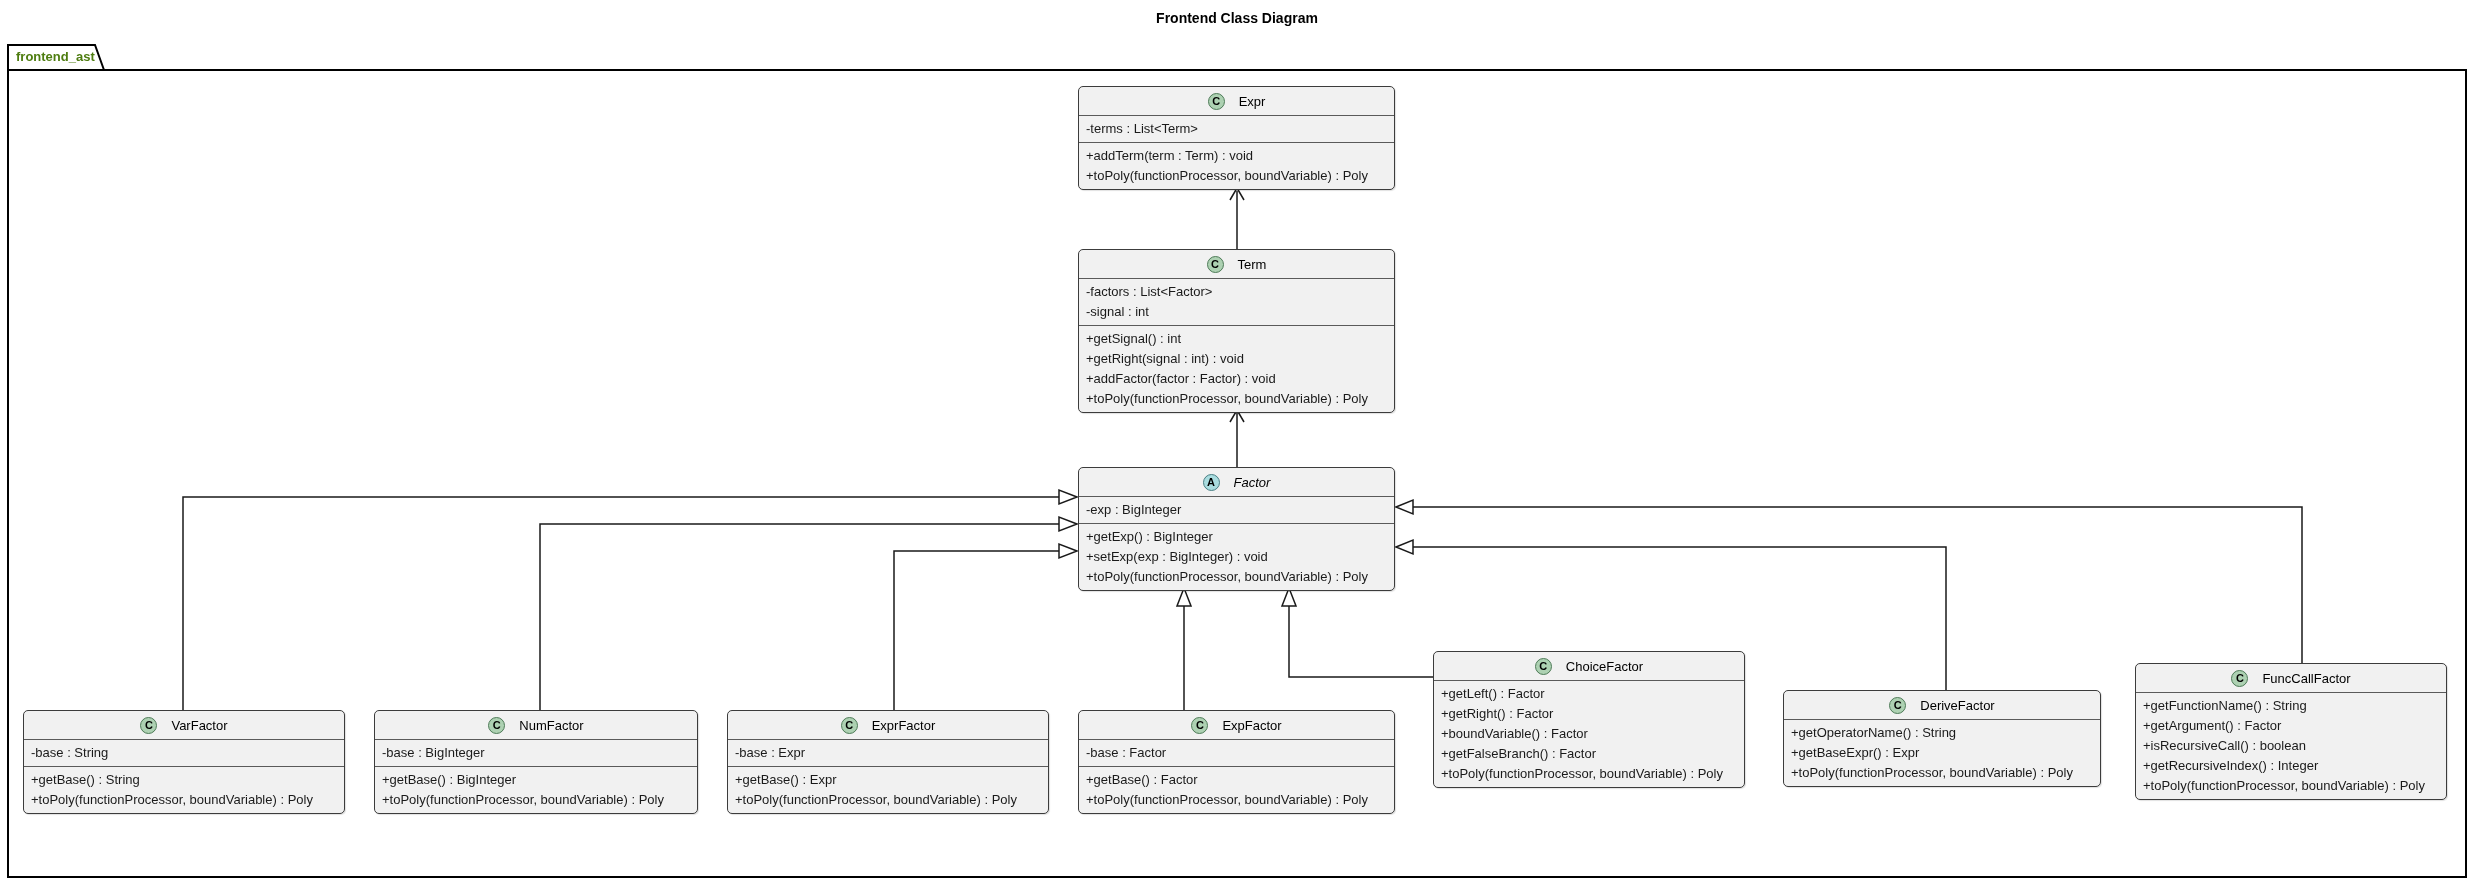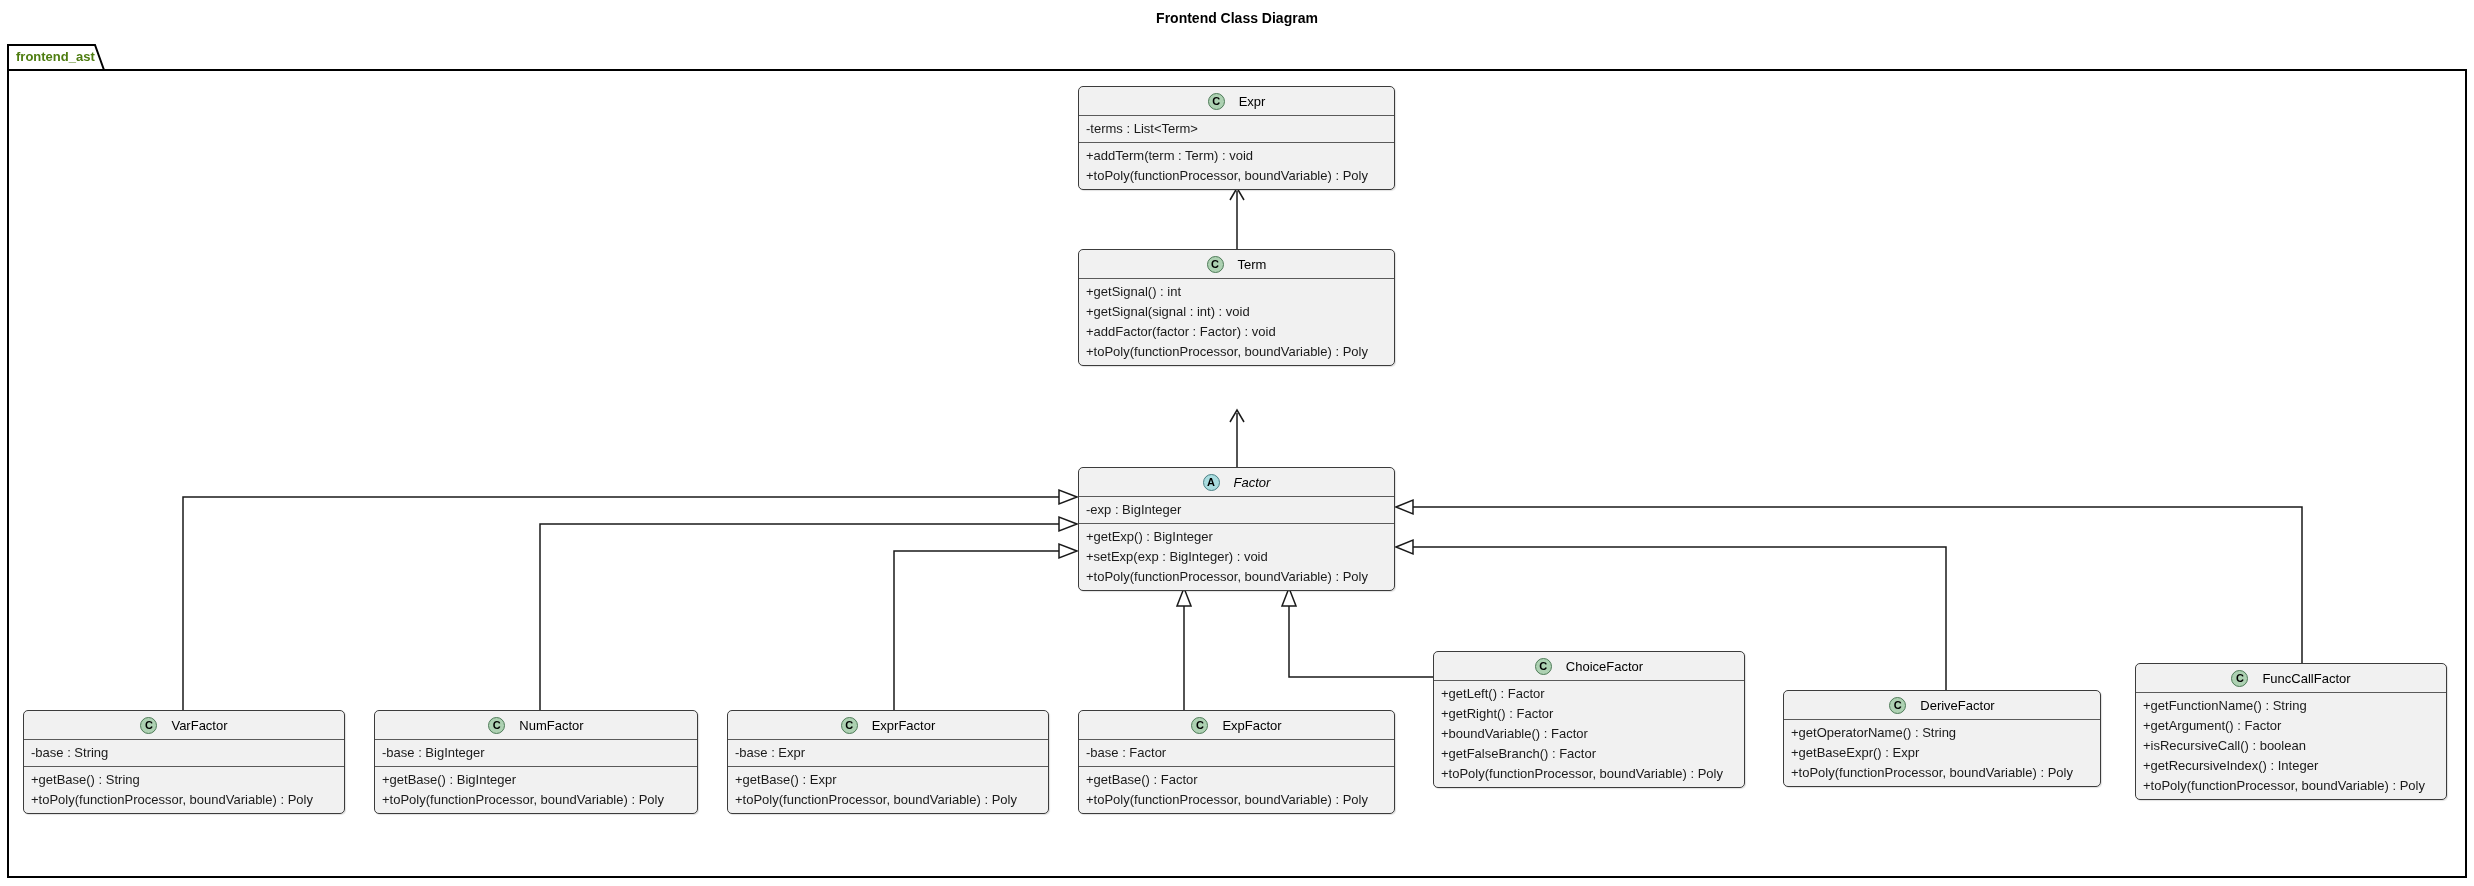--- a/index.html
+++ b/index.html
@@ -125,22 +125,26 @@
       <span class="member-line">+toPoly(functionProcessor, boundVariable) : Poly</span>
     </div>
   </div>
 
   <div class="class-box" style="left:1078px;top:249px;width:317px;">
     <div class="class-header">
       <span class="badge badge-class">C</span>
       <span class="class-name">Term</span>
     </div>
     <div class="members">
+      <span class="member-line">-factors : List&lt;Factor&gt;</span>
+      <span class="member-line">-signal : int</span>
+    </div>
+    <div class="members">
       <span class="member-line">+getSignal() : int</span>
-      <span class="member-line">+getSignal(signal : int) : void</span>
+      <span class="member-line">+getRight(signal : int) : void</span>
       <span class="member-line">+addFactor(factor : Factor) : void</span>
       <span class="member-line">+toPoly(functionProcessor, boundVariable) : Poly</span>
     </div>
   </div>
 
   <div class="class-box" style="left:1078px;top:467px;width:317px;">
     <div class="class-header">
       <span class="badge badge-abstract">A</span>
       <span class="class-name abstract">Factor</span>
     </div>

